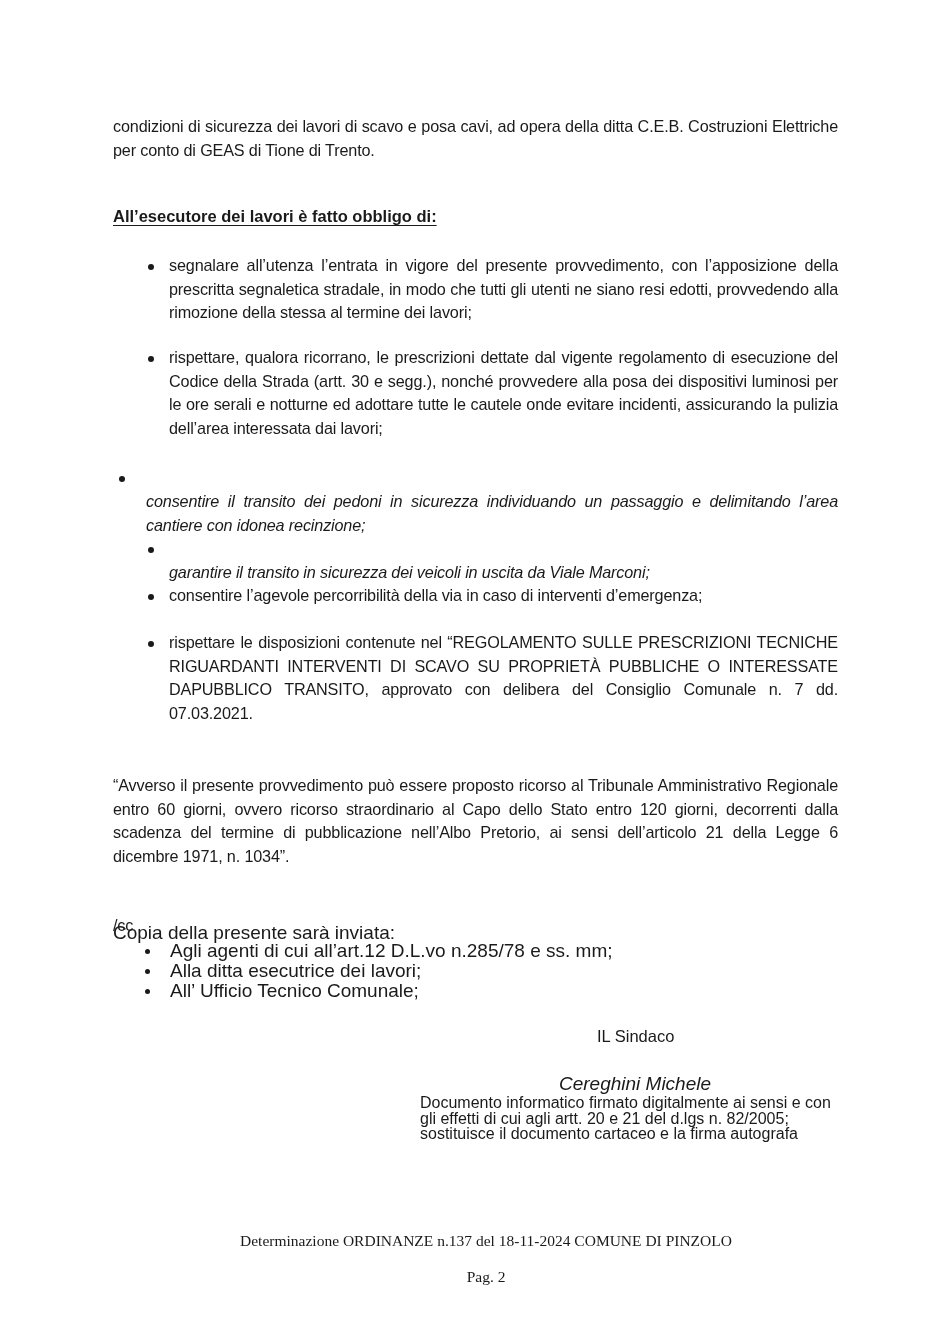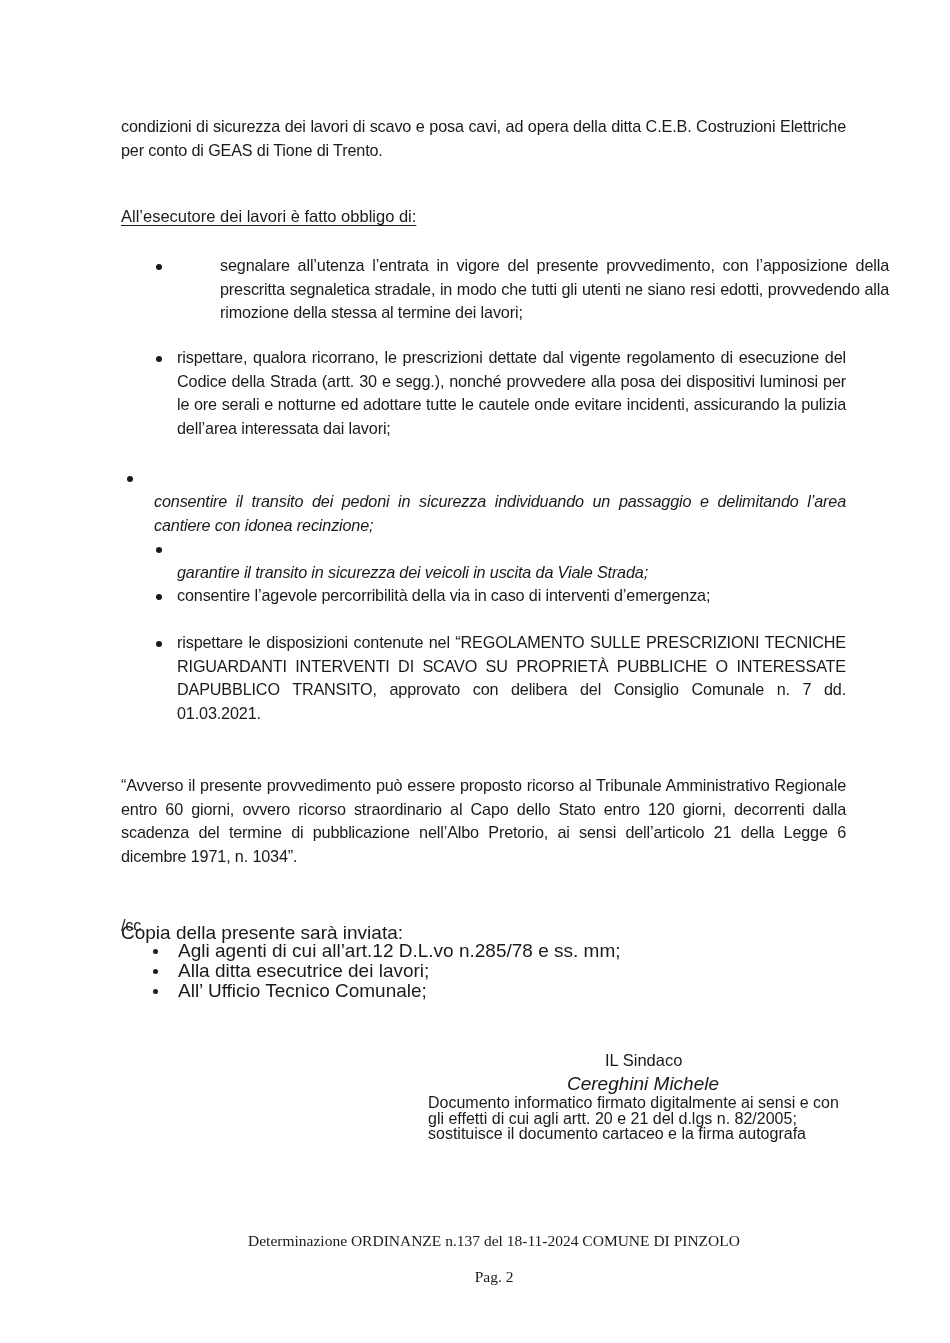--- a/index.html
+++ b/index.html
@@ -1,70 +1,70 @@
 <!DOCTYPE html>
 <html><head>
 <meta charset="utf-8">
 <style>
   html, body { margin: 0; padding: 0; background: #ffffff; }
   body { width: 950px; height: 1343px; position: relative; overflow: hidden;
          font-family: "Liberation Sans", "DejaVu Sans", sans-serif; color: #1a1a1a; }
-  .page { position: absolute; left: 8px; top: 0; width: 882px; height: 1343px; background: #fff; }
+  .page { position: absolute; left: 0; top: 0; width: 882px; height: 1343px; background: #fff; }
   .p { position: absolute; font-size: 16.2px; line-height: 23.5px; letter-spacing: -0.15px; }
   .just { text-align: justify; text-align-last: left; }
   .ital { font-style: italic; margin-top: 24px; }
-  .heading { position: absolute; left: 113px; top: 207px; font-size: 16.5px; font-weight: normal;
+  .heading { position: absolute; left: 113px; top: 207px; font-size: 16.5px; font-weight: bold;
              text-decoration: underline; text-underline-offset: 3px; }
   .bullet { position: absolute; width: 6px; height: 6px; border-radius: 50%; background: #1a1a1a; }
   .small { position: absolute; font-size: 19px; line-height: 18.5px; }
-  .sig-role { position: absolute; left: 597px; top: 1027px; font-size: 16.5px; margin-top: 24px; }
+  .sig-role { position: absolute; left: 597px; top: 1027px; font-size: 16.5px; }
   .sig-name { position: absolute; left: 420px; width: 430px; top: 1073px; text-align: center;
               font-size: 19px; font-style: italic; }
   .sig-note { position: absolute; left: 420px; width: 430px; top: 1095px; text-align: left;
               font-size: 16px; line-height: 15.5px; }
   .footer { position: absolute; left: 0; width: 950px; text-align: center;
             font-family: "Liberation Serif", "DejaVu Serif", serif; font-size: 15.5px; margin-left: 11px; }
 </style>
 </head>
 <body>
 
 <div class="page">
 
   <div class="p just" style="left:113px; top:115px; width:725px;">condizioni di sicurezza dei lavori di scavo e posa cavi, ad opera della ditta C.E.B. Costruzioni Elettriche per conto di GEAS di Tione di Trento.</div>
 
   <div class="heading">All’esecutore dei lavori è fatto obbligo di:</div>
 
   <div>
     <span class="bullet" style="left:148px; top:264px;"></span>
-    <div class="p just" style="left:169px; top:254px; width:669px;margin-left:43px;">segnalare all’utenza l’entrata in vigore del presente provvedimento, con l’apposizione della prescritta segnaletica stradale, in modo che tutti gli utenti ne siano resi edotti, provvedendo alla rimozione della stessa al termine dei lavori;</div>
+    <div class="p just" style="left:169px; top:254px; width:669px;">segnalare all’utenza l’entrata in vigore del presente provvedimento, con l’apposizione della prescritta segnaletica stradale, in modo che tutti gli utenti ne siano resi edotti, provvedendo alla rimozione della stessa al termine dei lavori;</div>
   </div>
 
   <div>
     <span class="bullet" style="left:148px; top:356px;"></span>
     <div class="p just" style="left:169px; top:346px; width:669px;">rispettare, qualora ricorrano, le prescrizioni dettate dal vigente regolamento di esecuzione del Codice della Strada (artt. 30 e segg.), nonché provvedere alla posa dei dispositivi luminosi per le ore serali e notturne ed adottare tutte le cautele onde evitare incidenti, assicurando la pulizia dell’area interessata dai lavori;</div>
   </div>
 
   <div>
     <span class="bullet" style="left:119px; top:476px;"></span>
     <div class="p just ital" style="left:146px; top:466px; width:692px;">consentire il transito dei pedoni in sicurezza individuando un passaggio e delimitando l’area cantiere con idonea recinzione;</div>
   </div>
 
   <div>
     <span class="bullet" style="left:148px; top:547px;"></span>
-    <div class="p ital" style="left:169px; top:537px; width:669px;">garantire il transito in sicurezza dei veicoli in uscita da Viale Strada;</div>
+    <div class="p ital" style="left:169px; top:537px; width:669px;">garantire il transito in sicurezza dei veicoli in uscita da Viale Marconi;</div>
   </div>
 
   <div>
     <span class="bullet" style="left:148px; top:594px;"></span>
     <div class="p" style="left:169px; top:584px; width:669px;">consentire l’agevole percorribilità della via in caso di interventi d’emergenza;</div>
   </div>
 
   <div>
     <span class="bullet" style="left:148px; top:641px;"></span>
-    <div class="p just" style="left:169px; top:631px; width:669px;">rispettare le disposizioni contenute nel “REGOLAMENTO SULLE PRESCRIZIONI TECNICHE RIGUARDANTI INTERVENTI DI SCAVO SU PROPRIETÀ PUBBLICHE O INTERESSATE DAPUBBLICO TRANSITO, approvato con delibera del Consiglio Comunale n. 7 dd. 01.03.2021.</div>
+    <div class="p just" style="left:169px; top:631px; width:669px;">rispettare le disposizioni contenute nel “REGOLAMENTO SULLE PRESCRIZIONI TECNICHE RIGUARDANTI INTERVENTI DI SCAVO SU PROPRIETÀ PUBBLICHE O INTERESSATE DAPUBBLICO TRANSITO, approvato con delibera del Consiglio Comunale n. 7 dd. 07.03.2021.</div>
   </div>
 
   <div class="p just" style="left:113px; top:774px; width:725px;">“Avverso il presente provvedimento può essere proposto ricorso al Tribunale Amministrativo Regionale entro 60 giorni, ovvero ricorso straordinario al Capo dello Stato entro 120 giorni, decorrenti dalla scadenza del termine di pubblicazione nell’Albo Pretorio, ai sensi dell’articolo 21 della Legge 6 dicembre 1971, n. 1034”.</div>
 
   <div class="p" style="left:113px; top:884px;margin-top:30px;">/cc</div>
 
   <div class="small" style="left:113px; top:924px;">Copia della presente sarà inviata:</div>
 
   <div>
     <span class="bullet" style="left:145px; top:949px; width:5px; height:5px;"></span>

